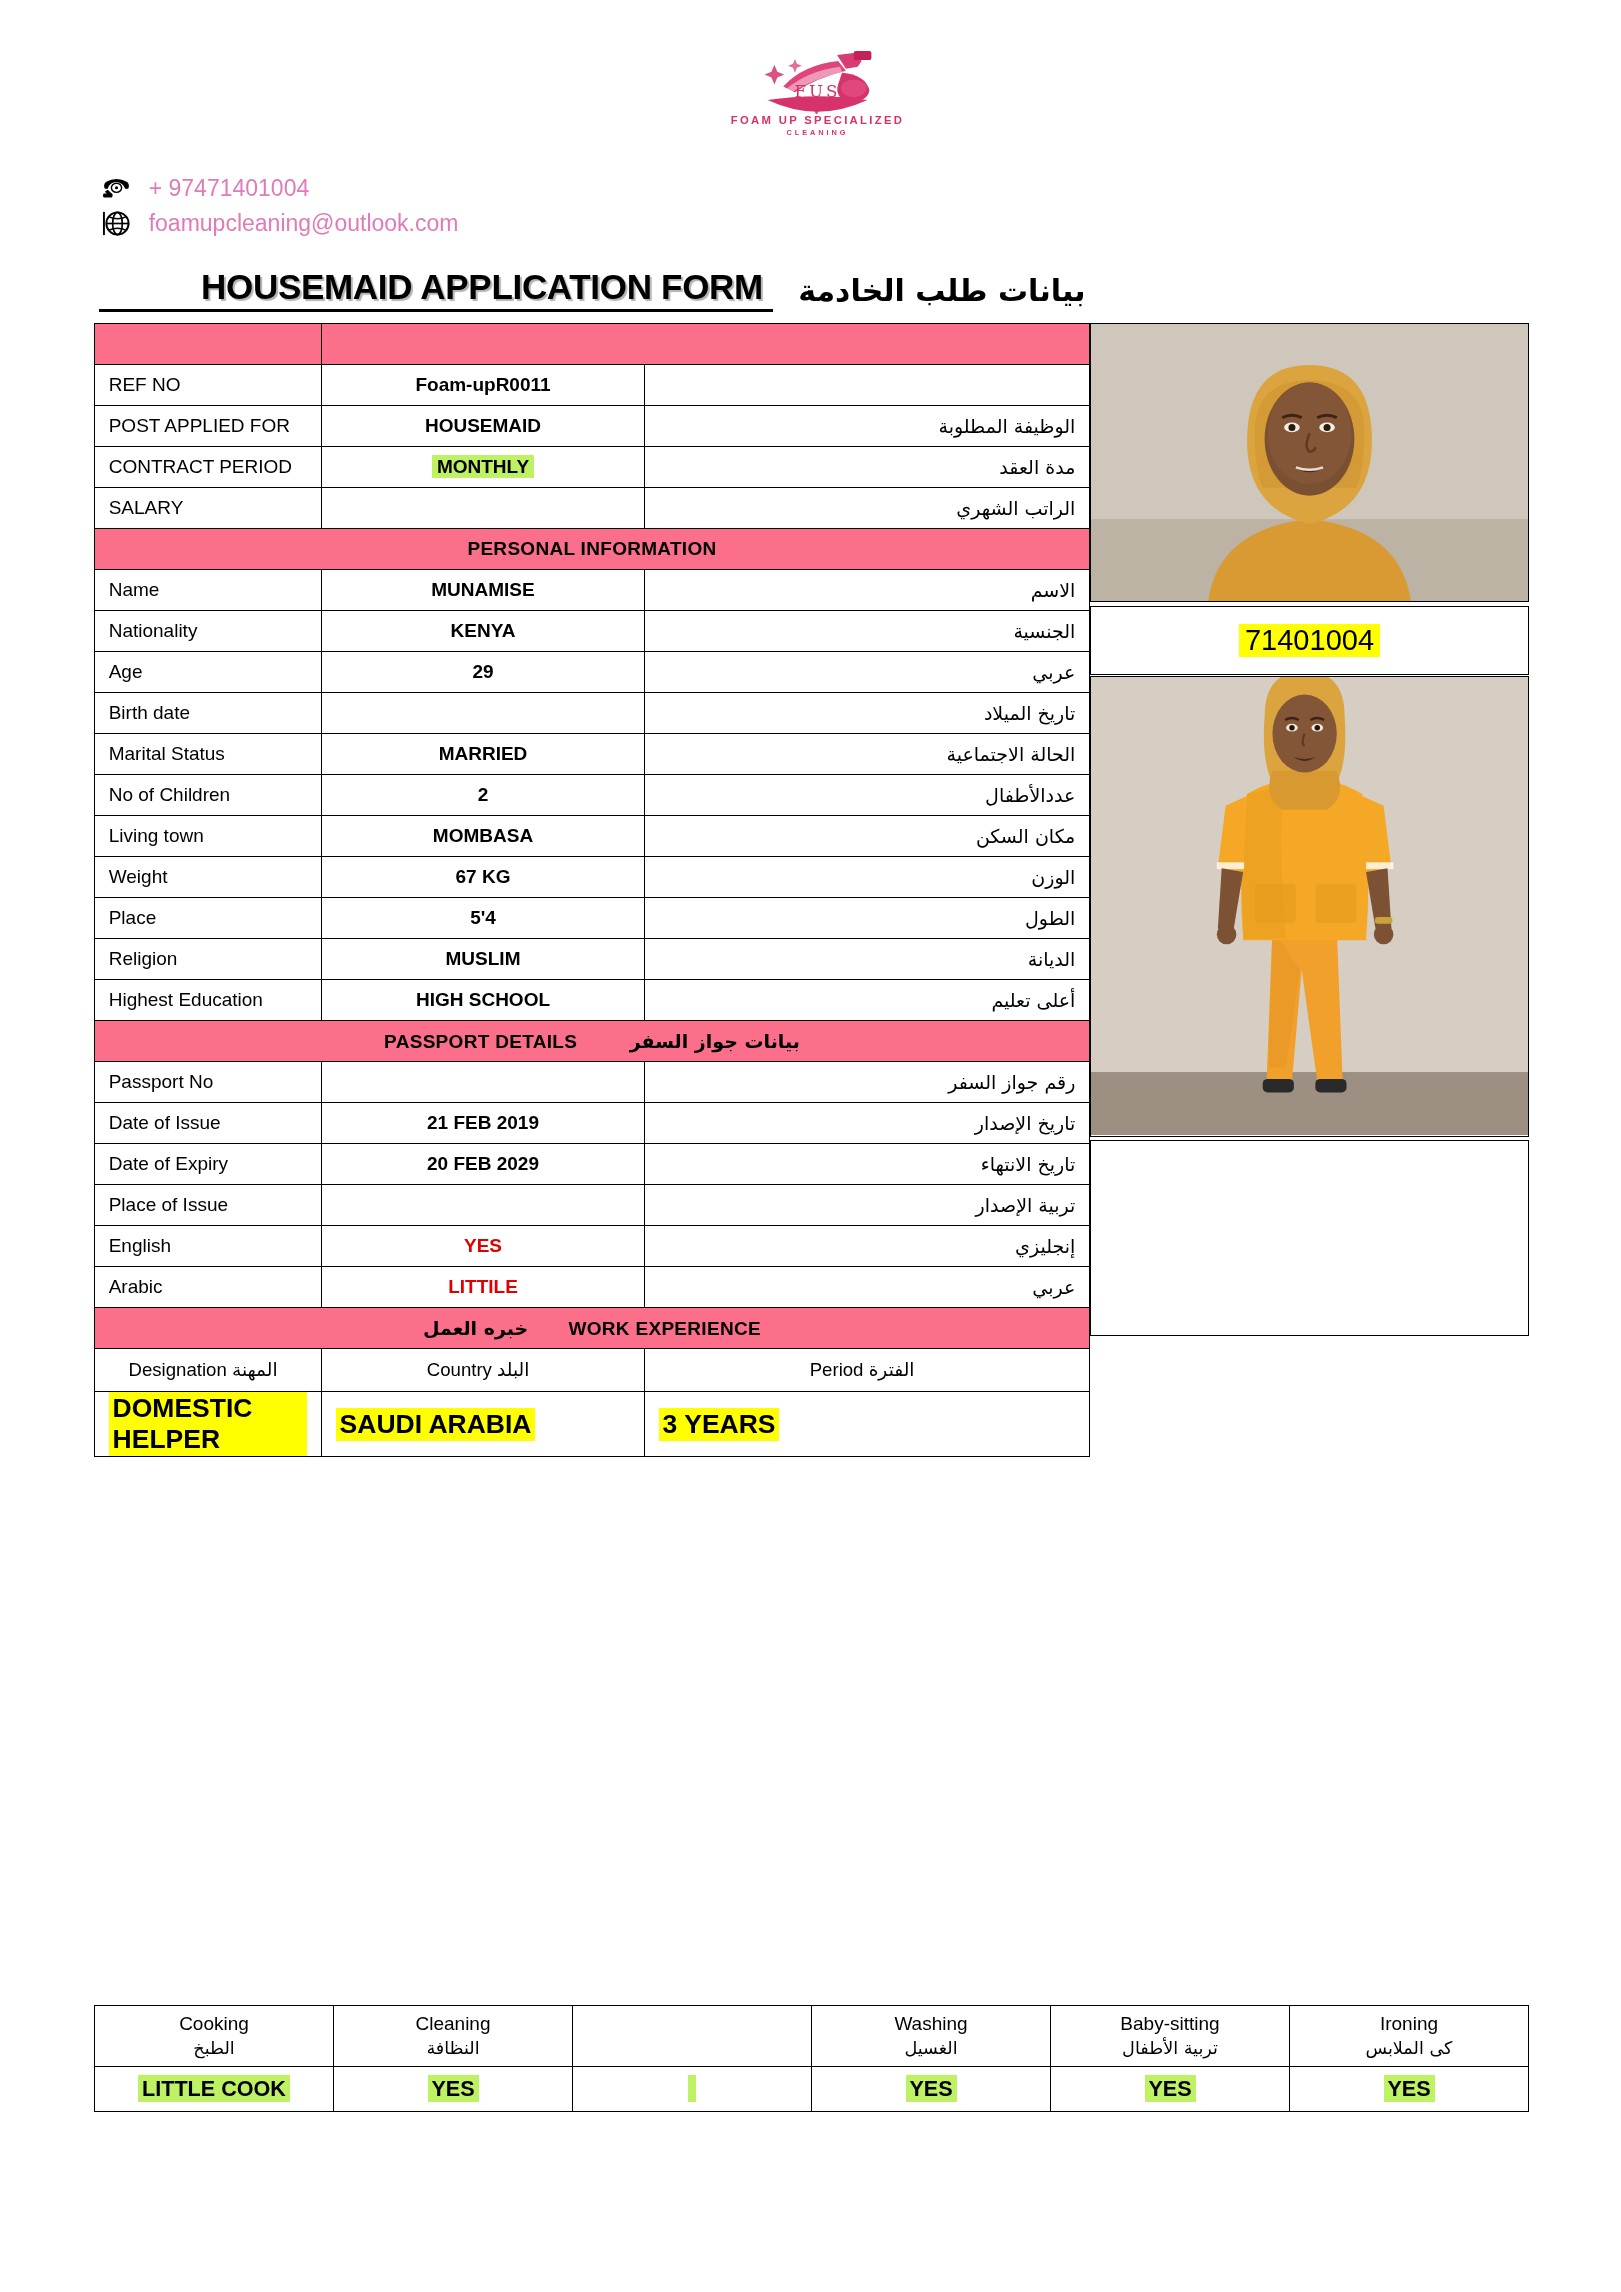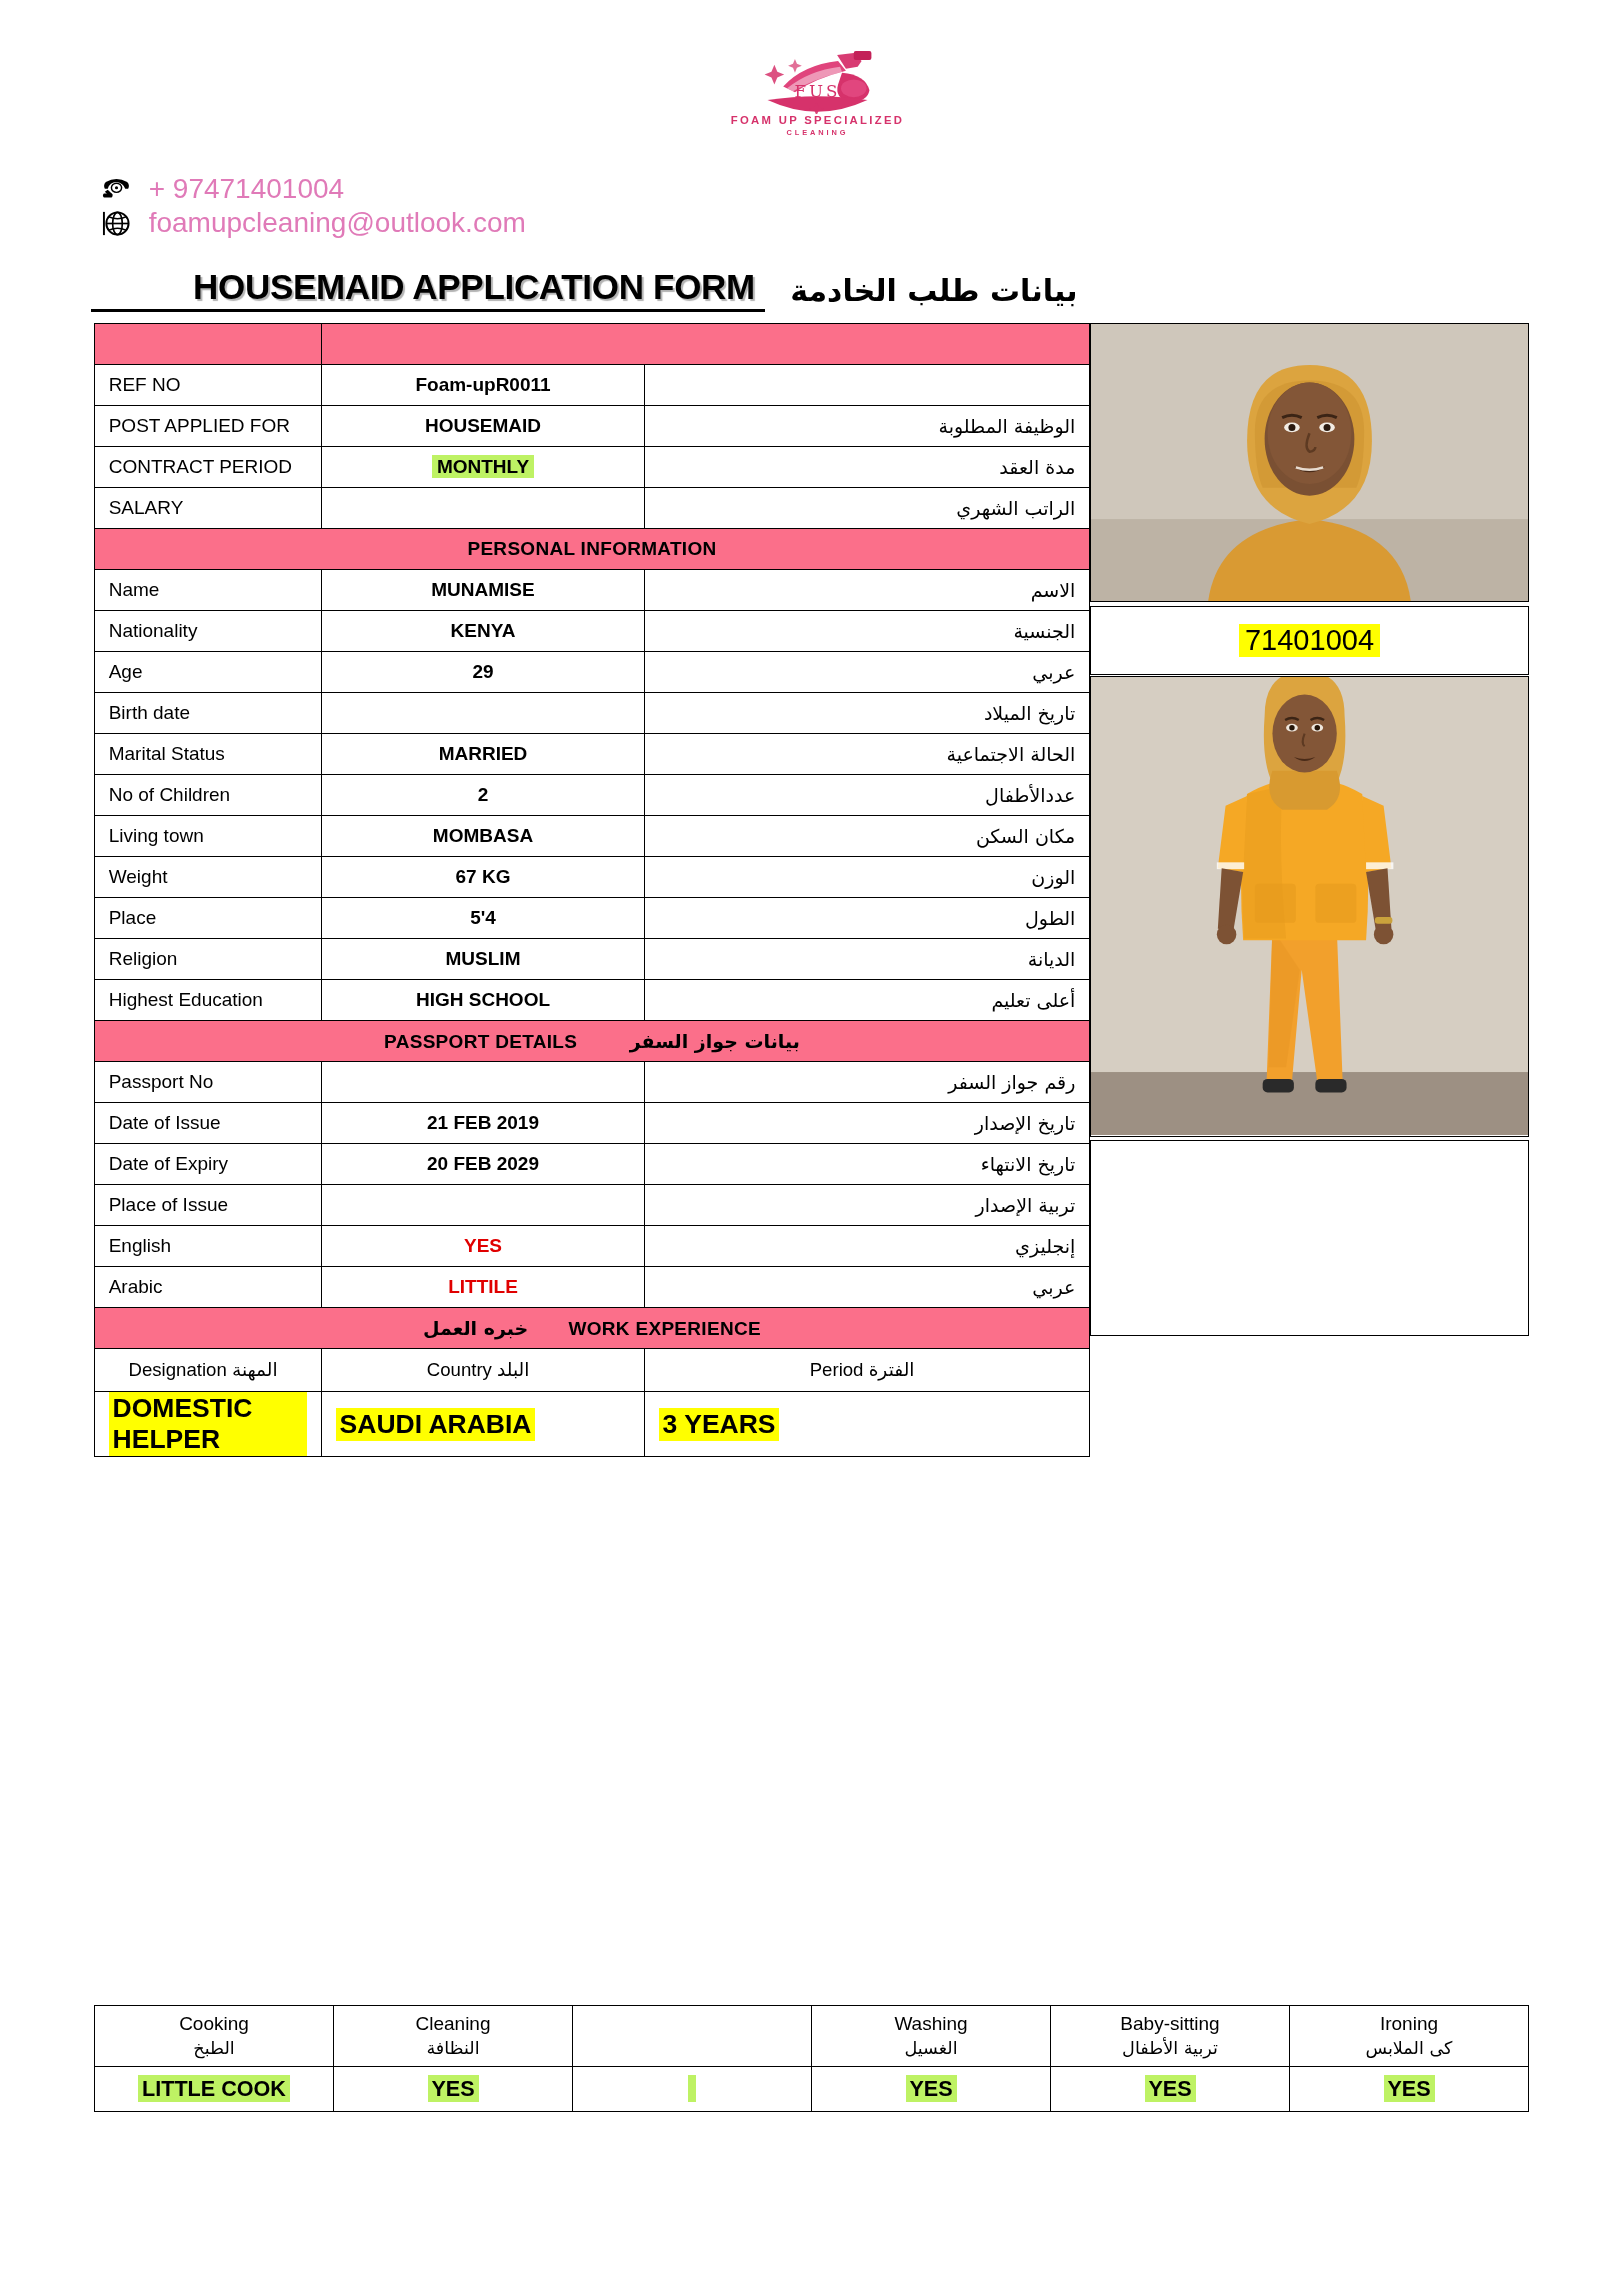--- a/index.html
+++ b/index.html
@@ -31,27 +31,27 @@
   }
 
   
   .contact {
     position: absolute; left: 98px; top: 174px;
     display: flex; flex-direction: column; gap: 5.9px;
   }
   .contact-row { display: flex; align-items: center; gap: 13.7px; height: 29px; }
   .contact-ico { width: 37px; height: 27.4px; display: flex; align-items: center; justify-content: center; }
   .contact-txt {
-    font-size: 28px; color: #e07ab8; font-family: "Liberation Sans", sans-serif;
+    font-size: 23px; color: #e07ab8; font-family: "Liberation Sans", sans-serif;
     white-space: nowrap;
   }
 
   
   .title-bar {
-    position: absolute; left: 91px; top: 257px; width: 1264px; height: 55px;
+    position: absolute; left: 99px; top: 257px; width: 1264px; height: 55px;
     display: flex; align-items: flex-end;
   }
   .title-en {
     font-family: "Liberation Sans Narrow", "Liberation Sans", sans-serif;
     font-weight: bold; font-size: 35px; letter-spacing: -0.3px;
     text-shadow: 2px 2px 1px rgba(0,0,0,0.30);
     border-bottom: 3.9px solid #000;
     padding: 0 9.8px 2px 102px;
     white-space: nowrap;
   }

